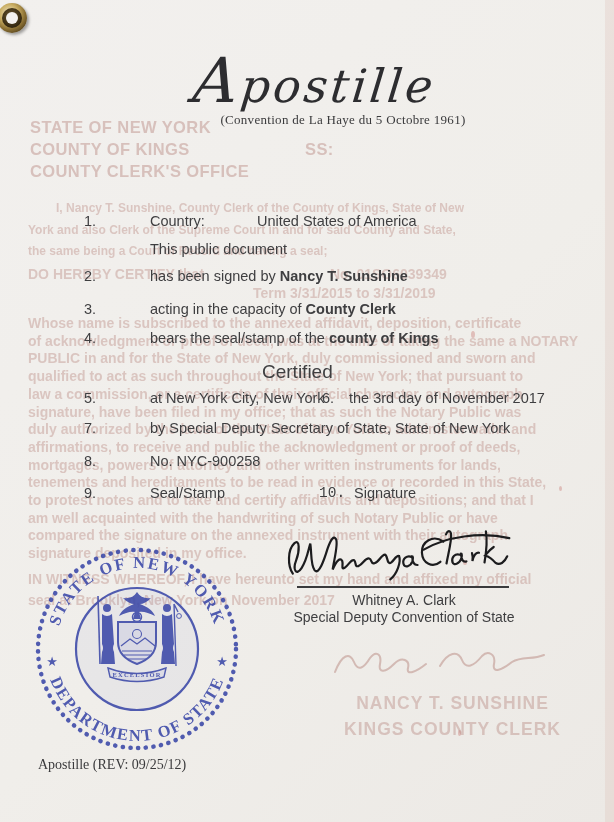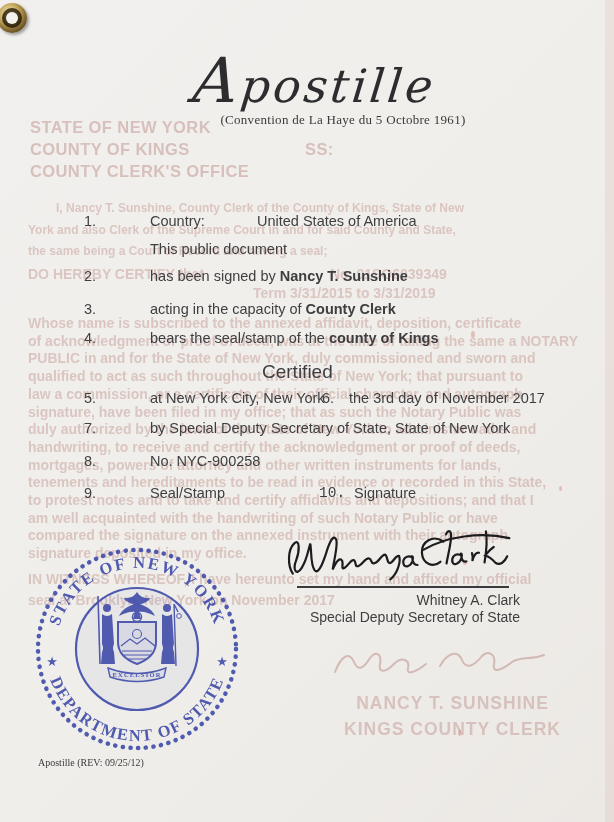--- a/index.html
+++ b/index.html
@@ -37,29 +37,29 @@
   .row .lbl{position:absolute;left:150px;}
   .row .val{position:absolute;left:257px;}
   .row .txt{position:absolute;left:150px;white-space:nowrap;}
   .row .n2{position:absolute;left:322px;}
   .row .txt2{position:absolute;left:349px;white-space:nowrap;}
   .row b{font-weight:bold;}
   .certified{position:absolute;left:262px;top:361px;font-size:19px;color:#3e3e40;z-index:2;}
   
   .sig-svg{position:absolute;left:282px;top:524px;z-index:3;}
   .sig-line{position:absolute;left:297px;top:586px;width:212px;height:2px;background:#3a3a3c;z-index:3;}
-  .sig-block{position:absolute;left:288px;top:592px;width:232px;text-align:right;
+  .sig-block{position:absolute;left:288px;top:592px;width:232px;text-align:center;
     font-size:14px;line-height:17px;color:#3e3e40;z-index:3;}
   
   .seal{position:absolute;left:32px;top:544px;z-index:3;}
   .nancy-sig{position:absolute;left:330px;top:642px;z-index:1;}
   .nancy-block{position:absolute;left:330px;top:690px;width:245px;z-index:1;}
   
   .footer{position:absolute;left:38px;top:757px;font-family:"Liberation Serif",serif;
-    font-size:10px;color:#3a3a3c;z-index:2;}
+    font-size:14px;color:#3a3a3c;z-index:2;}
 </style>
 </head>
 <body>
 
 <div class="page">
 
   <div class="edge-strip"></div>
   <div class="grommet">
     <div class="grommet-ring"></div>
     <div class="grommet-hole"></div>
@@ -87,21 +87,21 @@
   <div class="faint faint-body" style="left:253px;top:285px;">Term 3/31/2015 to 3/31/2019</div>
 
   <div class="faint faint-body" style="left:28px;top:315px;width:572px;">
     <div>Whose name is subscribed to the annexed affidavit, deposition, certificate</div>
     <div>of acknowledgment or proof of deed, was at the time of taking the same a NOTARY</div>
     <div>PUBLIC in and for the State of New York, duly commissioned and sworn and</div>
     <div>qualified to act as such throughout the State of New York; that pursuant to</div>
     <div>law a commission, or a certificate of their official character, and autograph</div>
     <div>signature, have been filed in my office; that as such the Notary Public was</div>
     <div>duly authorized by the laws of the State of New York to administer oaths and</div>
-    <div>handwriting, to receive and certify the acknowledgment or proof of deeds,</div>
+    <div>affirmations, to receive and public the acknowledgment or proof of deeds,</div>
     <div>mortgages, powers of attorney and other written instruments for lands,</div>
     <div>tenements and hereditaments to be read in evidence or recorded in this State,</div>
     <div>to protest notes and to take and certify affidavits and depositions; and that I</div>
     <div>am well acquainted with the handwriting of such Notary Public or have</div>
     <div>compared the signature on the annexed instrument with their autograph</div>
     <div>signature deposited in my office.</div>
   </div>
 
   <div class="faint faint-body" style="left:28px;top:569px;width:572px;line-height:21px;">
     <div>IN WITNESS WHEREOF, I have hereunto set my hand and affixed my official</div>
@@ -169,21 +169,21 @@
       <path d="M165,13 C166,10 169,8 170,12 C171,18 166,33 164,42"></path>
       <path d="M178,34 C173,32 169,36 170,41 C171,45 177,43 179,38 C180,35 180,33 179,33 C179,38 180,42 184,41"></path>
       <path d="M190,33 C191,37 190,41 190,41 C191,36 194,32 197,33"></path>
       <path d="M205,12 C206,20 204,34 202,43 M212,28 C207,31 204,35 203,36 C206,37 210,40 213,44 C217,47 222,44 225,38"></path>
       <path d="M142,27 C165,15 200,12 228,20"></path>
     </g>
   </svg>
   <div class="sig-line"></div>
   <div class="sig-block">
     <div>Whitney A. Clark</div>
-    <div>Special Deputy Secretary of State</div>
+    <div>Special Deputy Convention of State</div>
   </div>
 
   <svg class="seal" width="210" height="210" viewBox="0 0 210 210">
     <defs>
       <path id="arcTop" d="M 24,105 A 81,81 0 1 1 186,105"></path>
       <path id="arcBot" d="M 13,105 A 92,92 0 0 0 197,105"></path>
     </defs>
     <g opacity="0.88">
       <circle cx="105" cy="105" r="99" fill="none" stroke="#3a47a8" stroke-width="4.5" stroke-dasharray="0.2 7.5" stroke-linecap="round"></circle>
       <text font-family="'Liberation Serif',serif" font-size="16.5" font-weight="bold" letter-spacing="2" fill="#3a47a8">

